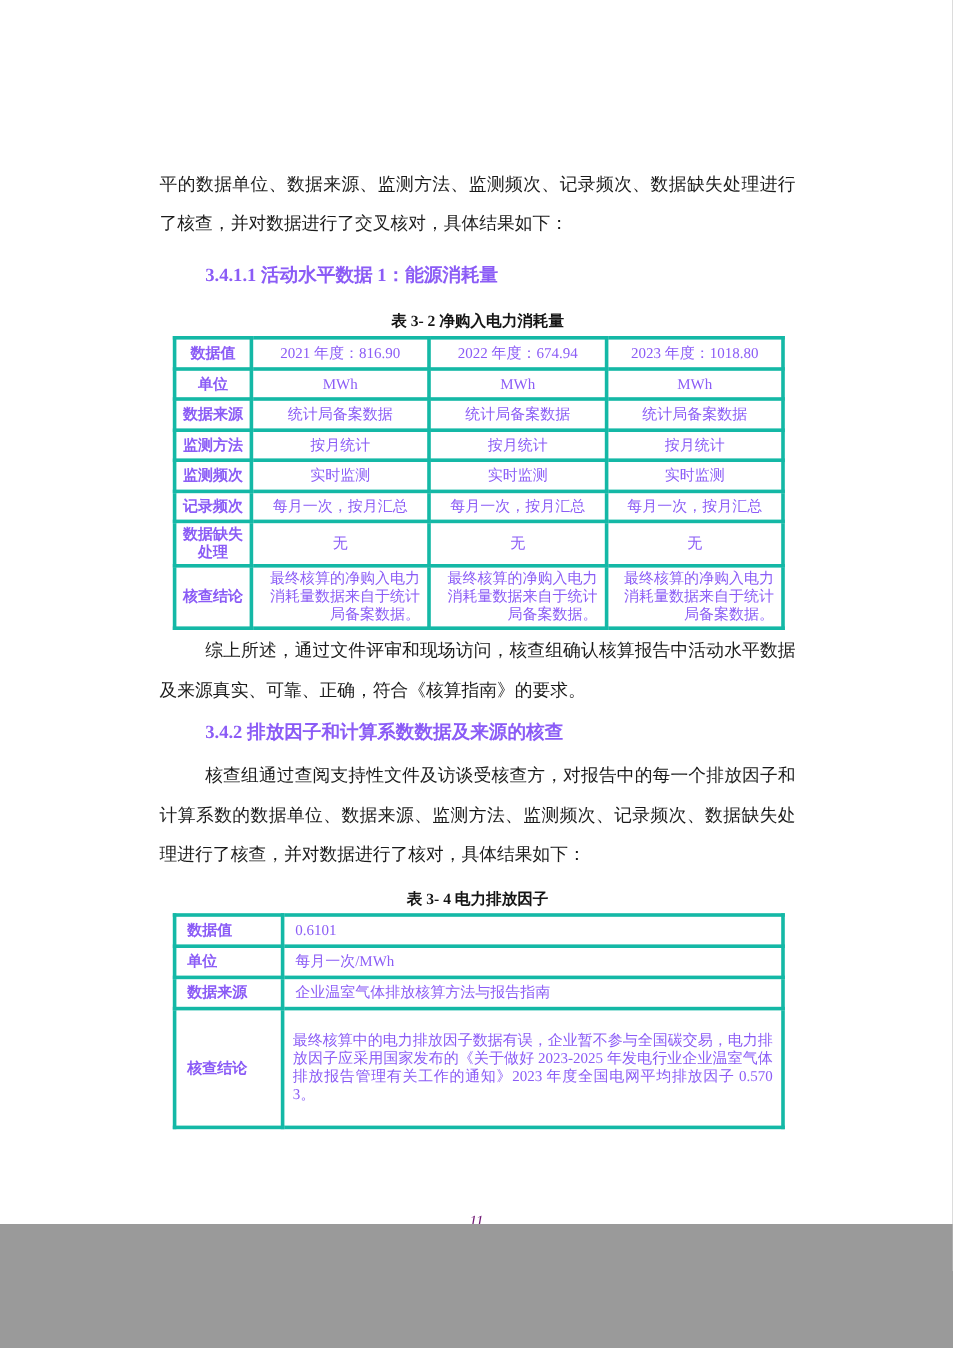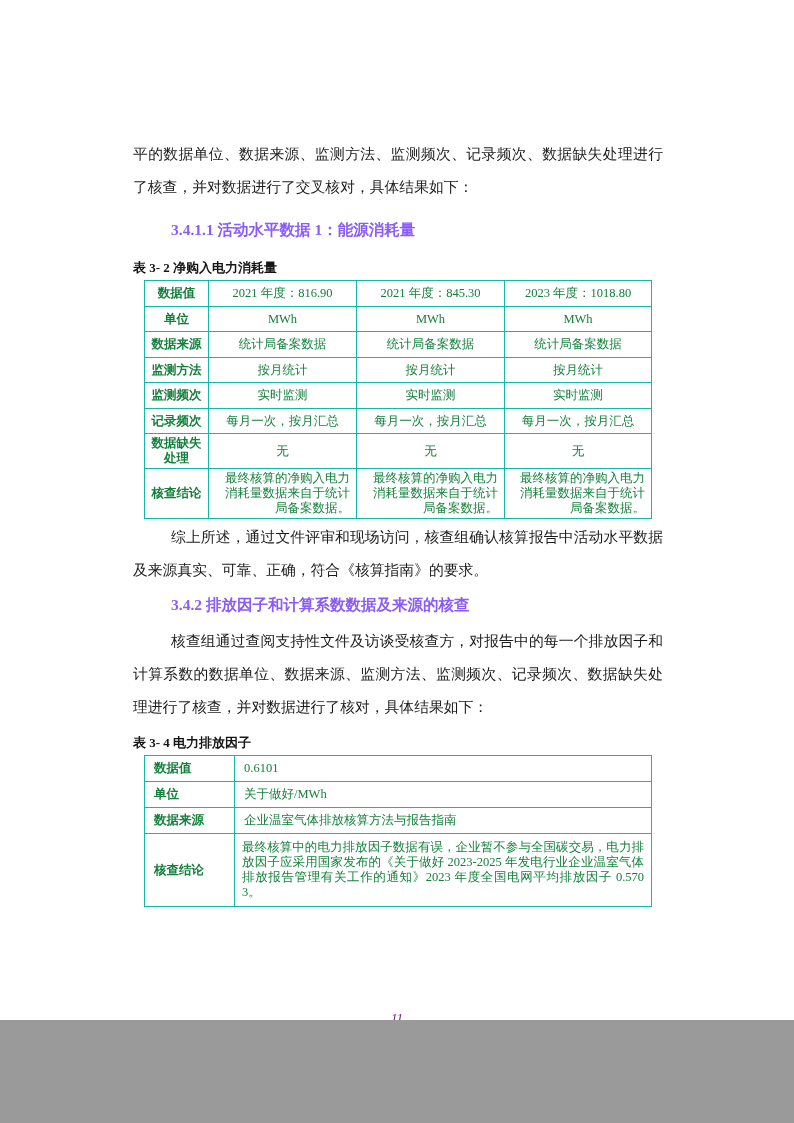--- a/index.html
+++ b/index.html
@@ -36,56 +36,56 @@
     line-height: 24px;
     padding-left: 38px;
     color: #8b5cf6;
   }
   h3.h1 { margin-top: 14px; }
   h3.h2 { margin-top: 6px; }
   h3.h3 { margin-top: 5px; }
   .caption {
     font-size: 13px;
     font-weight: bold;
-    text-align: left;
+    text-align: center;
     line-height: 20px;
     color: #151515;
   }
   .cap1 { margin-top: 16px; }
   .cap2 { margin-top: 9px; }
   table.doc-table {
     border-collapse: collapse;
     table-layout: fixed;
     margin-top: 2px;
     margin-left: 11px;
     width: 507px;
   }
   table.doc-table td {
-    border: 1px solid #14b8a6;
+    border: 3px solid #14b8a6;
     font-size: 12.5px;
     line-height: 15px;
     vertical-align: middle;
     padding: 2px 4px;
-    color: #15803d;
+    color: #8b5cf6;
     word-break: break-all;
   }
   
   table.t1 td { text-align: center; }
   table.t1 td.lbl { font-weight: bold; }
   table.t1 tr.r-single { height: 25px; }
   table.t1 tr.r-first { height: 26px; }
   table.t1 tr.r-missing { height: 33px; padding-left: 24px; }
   table.t1 tr.r-concl { height: 45px; }
   table.t1 tr.r-concl td.val { text-align: right; padding: 2px 6px; }
   
   table.t2 td { text-align: left; padding: 2px 9px; }
   table.t2 td.lbl { font-weight: bold; }
   table.t2 tr.r-single { height: 26px; }
   table.t2 tr.r-concl { height: 48px; }
-  table.t2 tr.r-concl td.val { text-align: justify; padding: 6px 7px; }
+  table.t2 tr.r-concl td.val { text-align: justify; padding: 18px 7px; }
   .pageno {
     position: absolute;
     top: 1010px;
     left: 0;
     width: 100%;
     text-align: center;
     font-size: 13px;
     color: #701a75;
     font-style: italic;
   }
@@ -106,21 +106,21 @@
       <colgroup>
           <col style="width:64px">
           <col style="width:148px">
           <col style="width:148px">
           <col style="width:147px">
         </colgroup>
       <tbody>
         <tr class="r-first">
           <td class="lbl">数据值</td>
           <td class="val">2021 年度：816.90</td>
-          <td class="val">2021 年度：845.30</td>
+          <td class="val">2022 年度：674.94</td>
           <td class="val">2023 年度：1018.80</td>
         </tr>
         <tr class="r-single">
           <td class="lbl">单位</td>
           <td class="val">MWh</td>
           <td class="val">MWh</td>
           <td class="val">MWh</td>
         </tr>
         <tr class="r-first">
           <td class="lbl">数据来源</td>
@@ -175,21 +175,21 @@
           <col style="width:90px">
           <col style="width:417px">
         </colgroup>
       <tbody>
         <tr class="r-single">
           <td class="lbl">数据值</td>
           <td class="val">0.6101</td>
         </tr>
         <tr class="r-single">
           <td class="lbl">单位</td>
-          <td class="val">关于做好/MWh</td>
+          <td class="val">每月一次/MWh</td>
         </tr>
         <tr class="r-single">
           <td class="lbl">数据来源</td>
           <td class="val">企业温室气体排放核算方法与报告指南</td>
         </tr>
         <tr class="r-concl">
           <td class="lbl">核查结论</td>
           <td class="val">最终核算中的电力排放因子数据有误，企业暂不参与全国碳交易，电力排放因子应采用国家发布的《关于做好 2023-2025 年发电行业企业温室气体排放报告管理有关工作的通知》2023 年度全国电网平均排放因子 0.5703。</td>
         </tr>
       </tbody>

